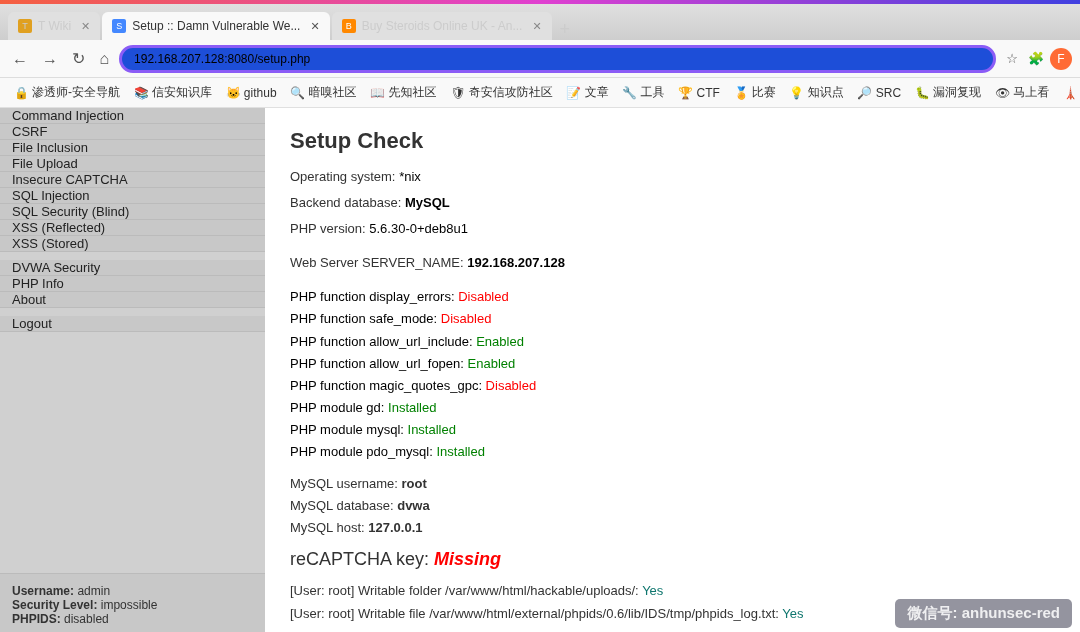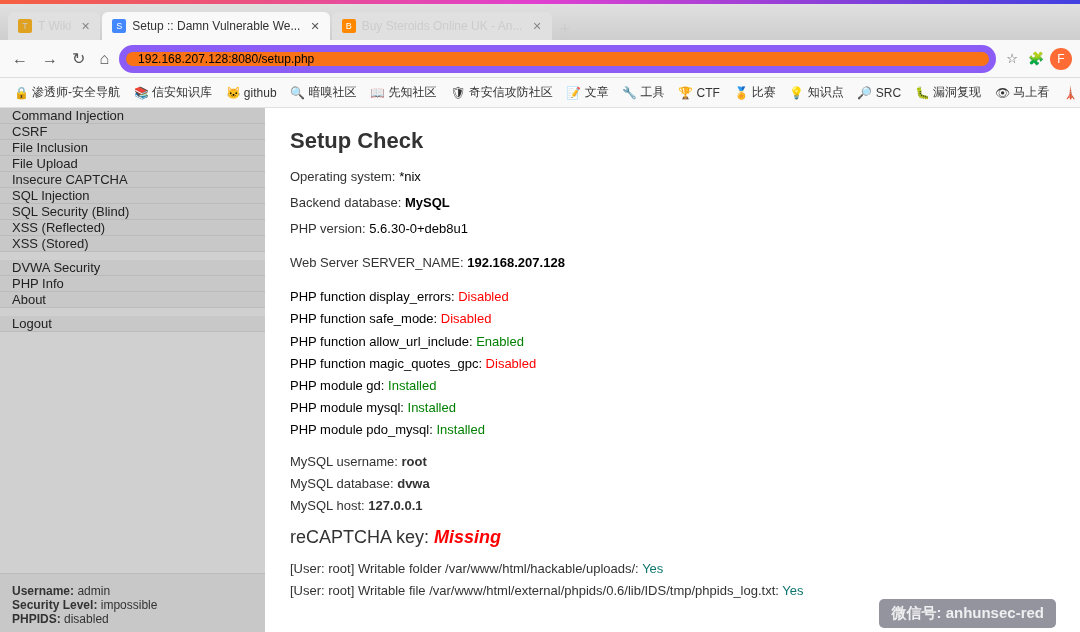--- a/index.html
+++ b/index.html
@@ -7,21 +7,21 @@
     .tab { display: flex; align-items: center; height: 28px; padding: 0 10px; border-radius: 6px 6px 0 0; font-size: 12px; color: #ccc; background: transparent; gap: 6px; cursor: pointer; }
     .tab.active { background: #f9f9f9; color: #333; }
     .tab .favicon { width: 14px; height: 14px; border-radius: 2px; display: inline-block; }
     .tab .close-btn { font-size: 11px; color: #888; cursor: pointer; margin-left: 4px; }
     .tab.active .close-btn { color: #555; }
     .tab-new { background: none; border: none; color: #ccc; font-size: 18px; cursor: pointer; padding: 0 6px; }
 
     
     .address-bar { height: 38px; background: #f9f9f9; display: flex; align-items: center; padding: 0 8px; gap: 6px; border-bottom: 1px solid #ddd; }
     .nav-btn { background: none; border: none; font-size: 16px; color: #555; cursor: pointer; padding: 4px; border-radius: 50%; }
-    .address-input { flex: 1; height: 28px; border: 7px solid #8b5cf6; border-radius: 14px; padding: 0 12px; font-size: 12px; background: #f97316; outline: none; }
+    .address-input { flex: 1; height: 28px; border: 3px solid #8b5cf6; border-radius: 14px; padding: 0 12px; font-size: 12px; background: #1d4ed8; outline: none; }
     .toolbar-icons { display: flex; align-items: center; gap: 4px; }
     .toolbar-icon { width: 20px; height: 20px; display: flex; align-items: center; justify-content: center; font-size: 13px; color: #555; cursor: pointer; }
 
     
     .bookmarks-bar { height: 30px; background: #f9f9f9; display: flex; align-items: center; padding: 0 8px; gap: 2px; border-bottom: 1px solid #e0e0e0; overflow: hidden; }
     .bookmark-item { display: flex; align-items: center; gap: 3px; padding: 2px 6px; border-radius: 4px; font-size: 12px; color: #333; cursor: pointer; white-space: nowrap; }
 
     
     .main-area { display: flex; height: calc(632px - 104px); background: #f0f0f0; }
 
@@ -228,20 +228,23 @@
           <div>
             <span class="label">PHP function display_errors: </span><span class="status-disabled">Disabled</span>
           </div>
           <div>
             <span class="label">PHP function safe_mode: </span><span class="status-disabled">Disabled</span>
           </div>
           <div>
             <span class="label">PHP function allow_url_include: </span><span class="status-enabled">Enabled</span>
           </div>
           <div>
+            <span class="label">PHP function allow_url_fopen: </span><span class="status-enabled">Enabled</span>
+          </div>
+          <div>
             <span class="label">PHP function magic_quotes_gpc: </span><span class="status-disabled">Disabled</span>
           </div>
           <div>
             <span class="label">PHP module gd: </span><span class="status-installed">Installed</span>
           </div>
           <div>
             <span class="label">PHP module mysql: </span><span class="status-installed">Installed</span>
           </div>
           <div>
             <span class="label">PHP module pdo_mysql: </span><span class="status-installed">Installed</span>
@@ -272,16 +275,16 @@
           <div>
             <span>[User: root] Writable folder /var/www/html/hackable/uploads/: </span><span class="writable-yes">Yes</span>
           </div>
           <div>
             <span>[User: root] Writable file /var/www/html/external/phpids/0.6/lib/IDS/tmp/phpids_log.txt: </span><span class="writable-yes">Yes</span>
           </div>
         </div>
 
       </div>
 
-      <div style="position:absolute; bottom:8px; right:24px; background:rgba(60,60,80,0.55); color:rgba(255,255,255,0.85); padding:5px 12px; border-radius:5px; font-size:15px; font-weight:bold; font-family:sans-serif;">微信号: anhunsec-red</div>
+      <div style="position:absolute; bottom:8px; right:8px; background:rgba(60,60,80,0.55); color:rgba(255,255,255,0.85); padding:5px 12px; border-radius:5px; font-size:15px; font-weight:bold; font-family:sans-serif;">微信号: anhunsec-red</div>
     </div>
   </div>
 </div>
 
 </body></html>

